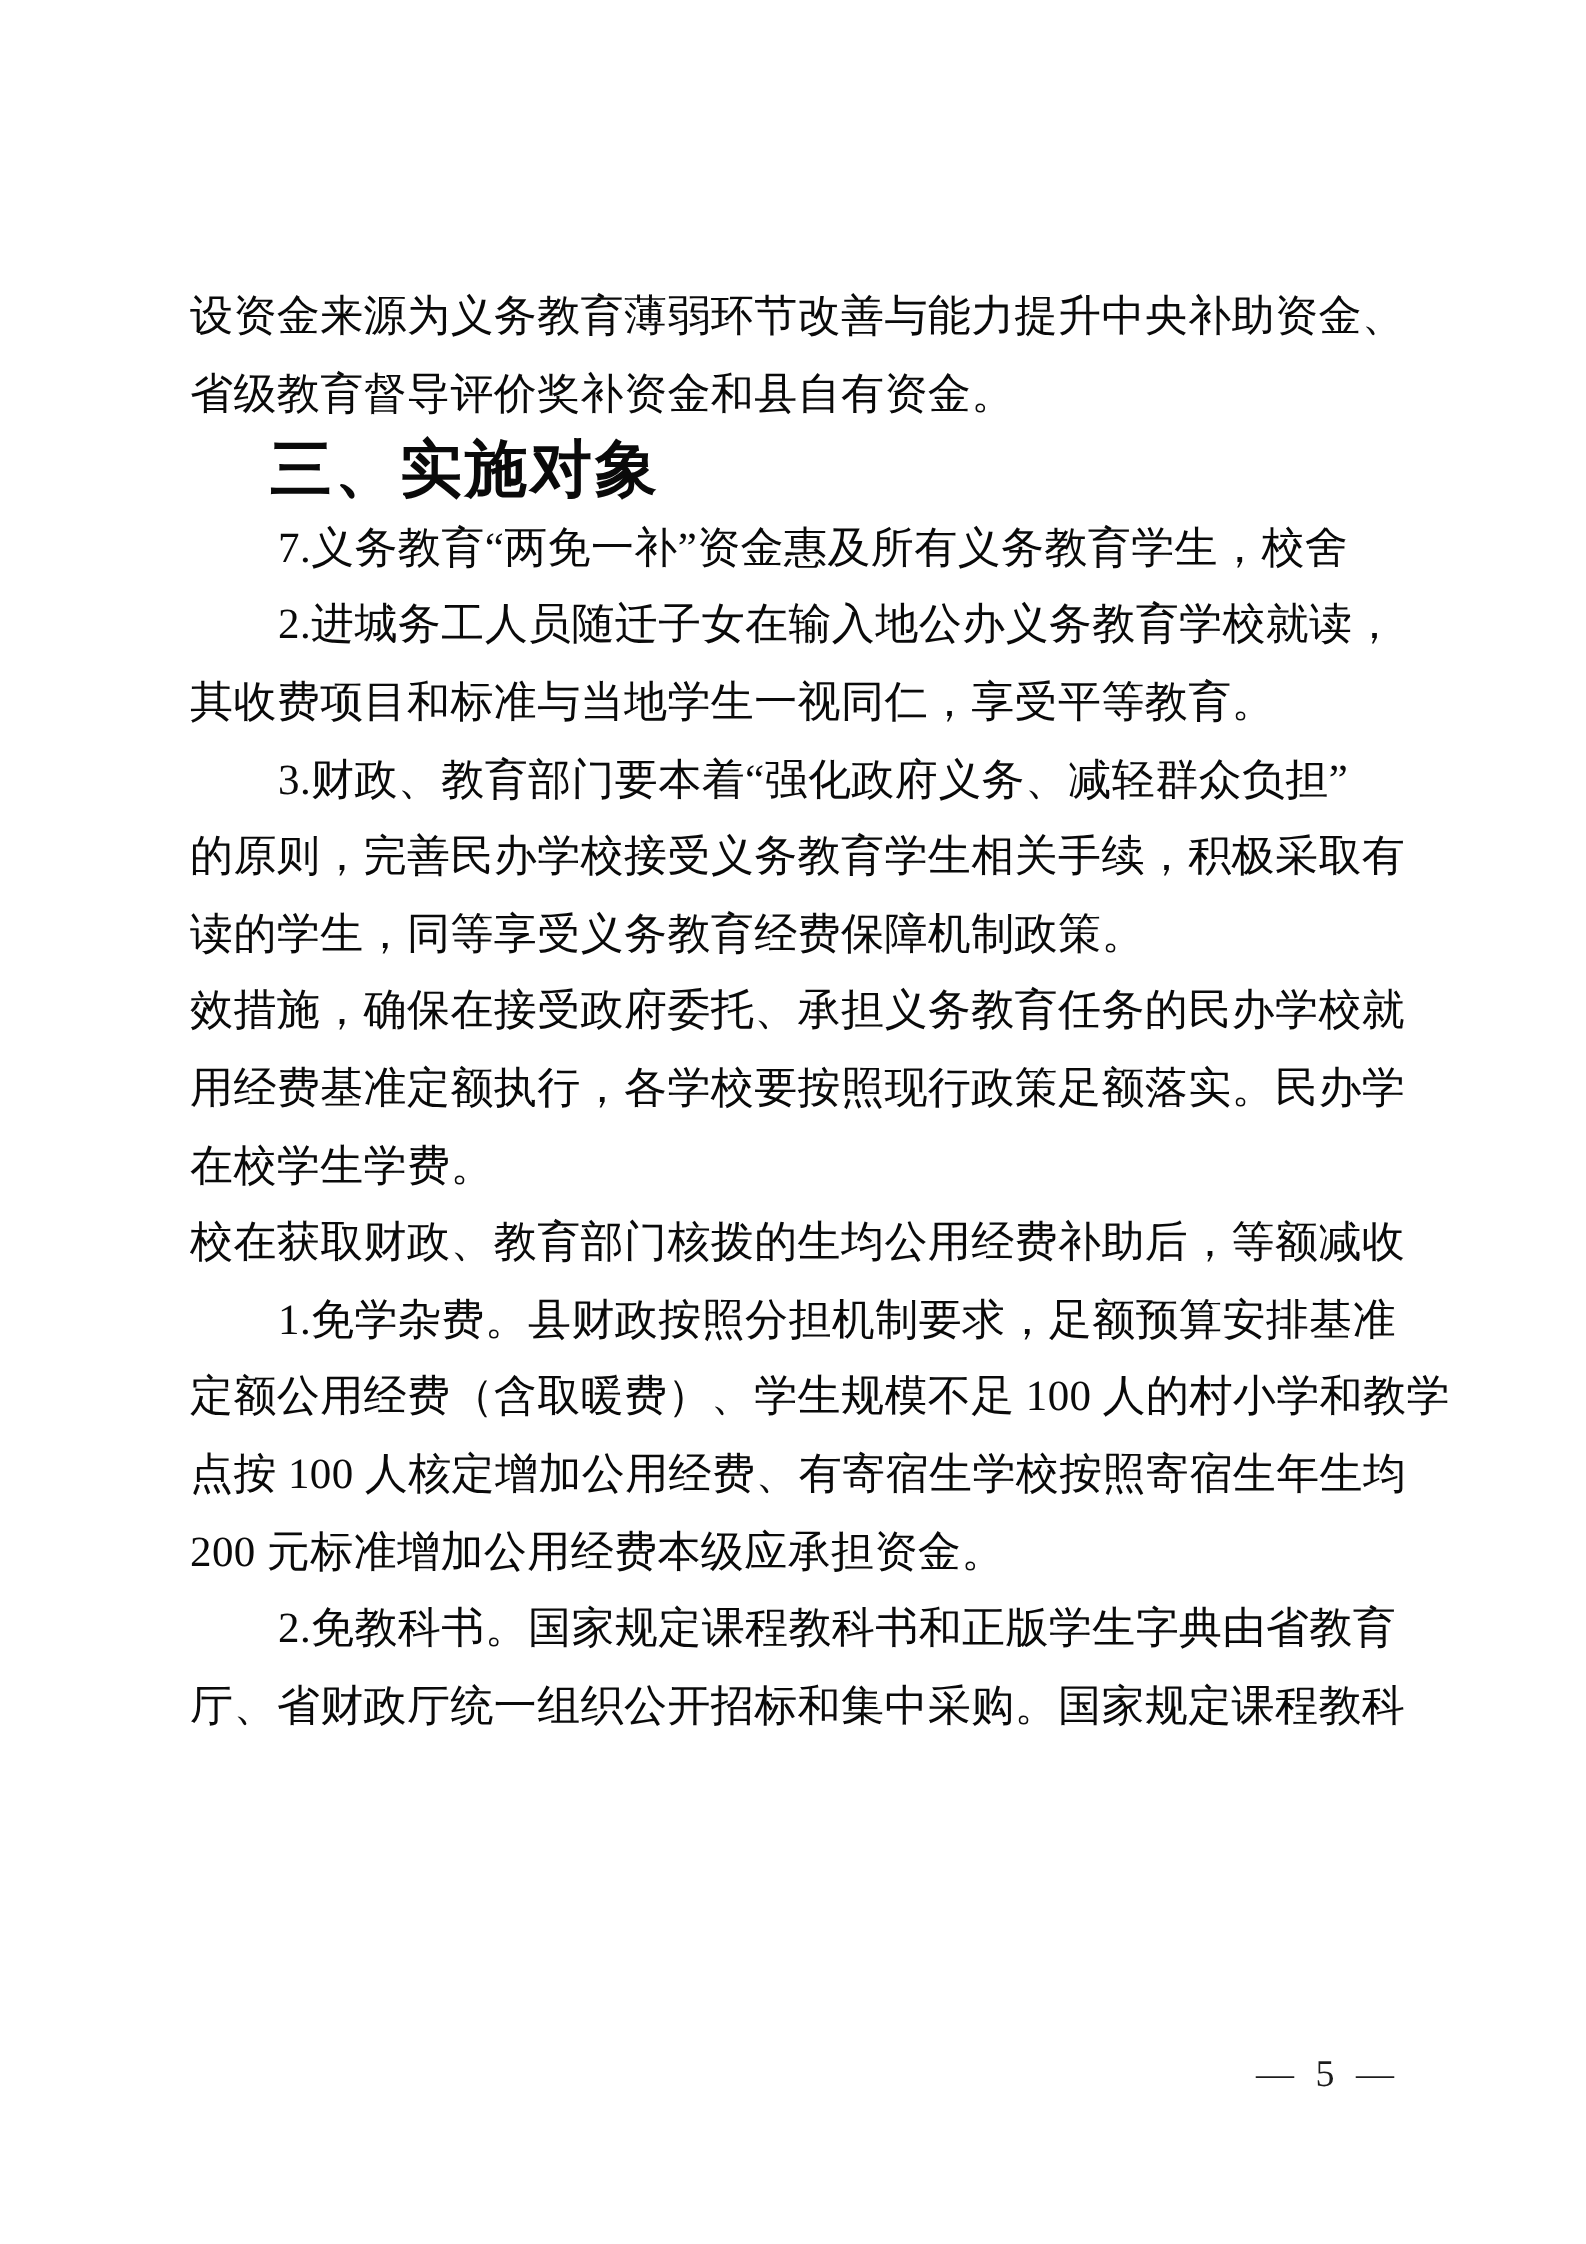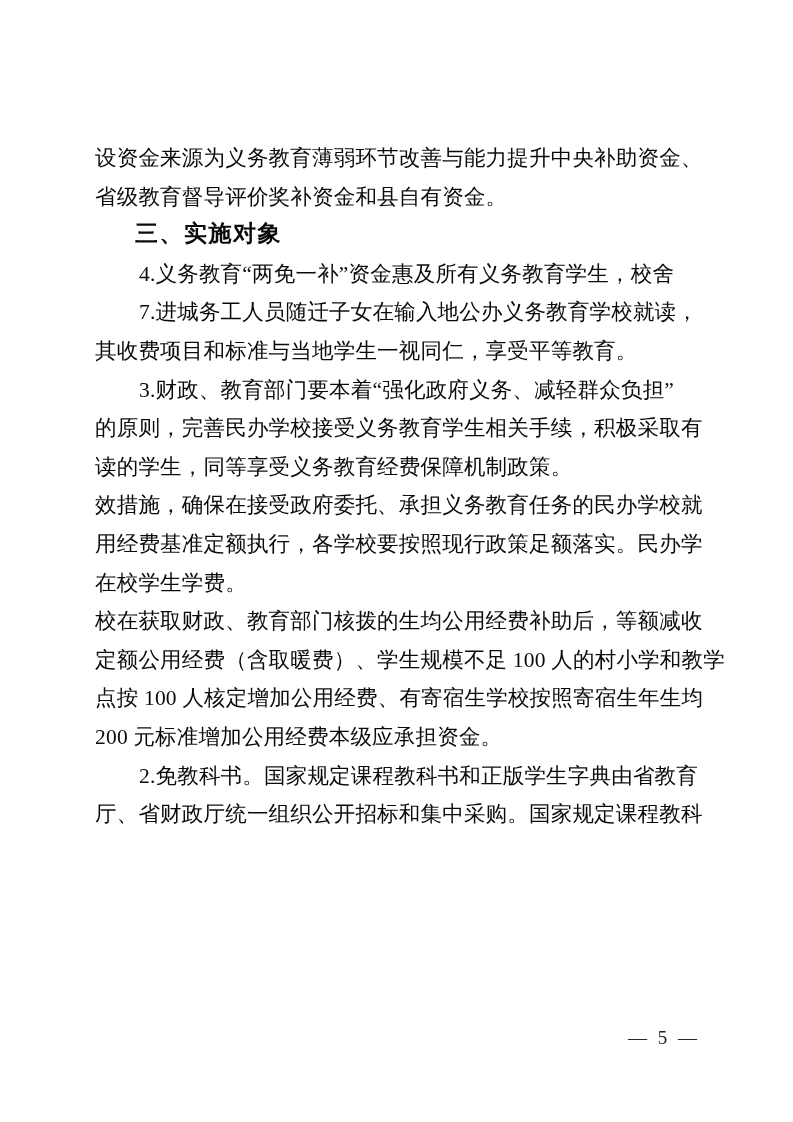--- a/index.html
+++ b/index.html
@@ -27,23 +27,23 @@
     line-height: 38.6px;
     height: 38.6px;
     white-space: pre;
     letter-spacing: 0.2px;
     font-family: "Liberation Serif", "DejaVu Serif", serif;
   }
   .line.first {
     text-indent: 44px;
   }
   .line.heading {
-    font-family: Liberation Mono, monospace;
+    font-family: Liberation Serif, serif;
     font-weight: bold;
-    font-size: 23px;
+    font-size: 31px;
     letter-spacing: 1.5px;
     text-indent: 40px;
   }
   .page-footer {
     position: absolute;
     top: 1027px;
     right: 93px;
     font-size: 19px;
     letter-spacing: 3px;
     color: #1c1c1c;
@@ -52,30 +52,31 @@
   }
 </style>
 </head>
 <body>
 
 <div class="page">
   <div class="text-block" id="text-block">
       <div class="line body">设资金来源为义务教育薄弱环节改善与能力提升中央补助资金、</div>
       <div class="line body">省级教育督导评价奖补资金和县自有资金。</div>
       <div class="line heading">三、实施对象</div>
-      <div class="line first">4.义务教育“两免一补”资金惠及所有义务教育学生，校舍</div>
-      <div class="line first">7.进城务工人员随迁子女在输入地公办义务教育学校就读，</div>
+      <div class="line first">7.义务教育“两免一补”资金惠及所有义务教育学生，校舍</div>
+      <div class="line first">2.进城务工人员随迁子女在输入地公办义务教育学校就读，</div>
       <div class="line body">其收费项目和标准与当地学生一视同仁，享受平等教育。</div>
       <div class="line first">3.财政、教育部门要本着“强化政府义务、减轻群众负担”</div>
       <div class="line body">的原则，完善民办学校接受义务教育学生相关手续，积极采取有</div>
       <div class="line body">读的学生，同等享受义务教育经费保障机制政策。</div>
       <div class="line body">效措施，确保在接受政府委托、承担义务教育任务的民办学校就</div>
       <div class="line body">用经费基准定额执行，各学校要按照现行政策足额落实。民办学</div>
       <div class="line body">在校学生学费。</div>
       <div class="line body">校在获取财政、教育部门核拨的生均公用经费补助后，等额减收</div>
+      <div class="line first">1.免学杂费。县财政按照分担机制要求，足额预算安排基准</div>
       <div class="line body">定额公用经费（含取暖费）、学生规模不足 100 人的村小学和教学</div>
       <div class="line body">点按 100 人核定增加公用经费、有寄宿生学校按照寄宿生年生均</div>
       <div class="line body">200 元标准增加公用经费本级应承担资金。</div>
       <div class="line first">2.免教科书。国家规定课程教科书和正版学生字典由省教育</div>
       <div class="line body">厅、省财政厅统一组织公开招标和集中采购。国家规定课程教科</div>
     </div>
   <div class="page-footer">— 5 —</div>
 </div>
 
 </body></html>

